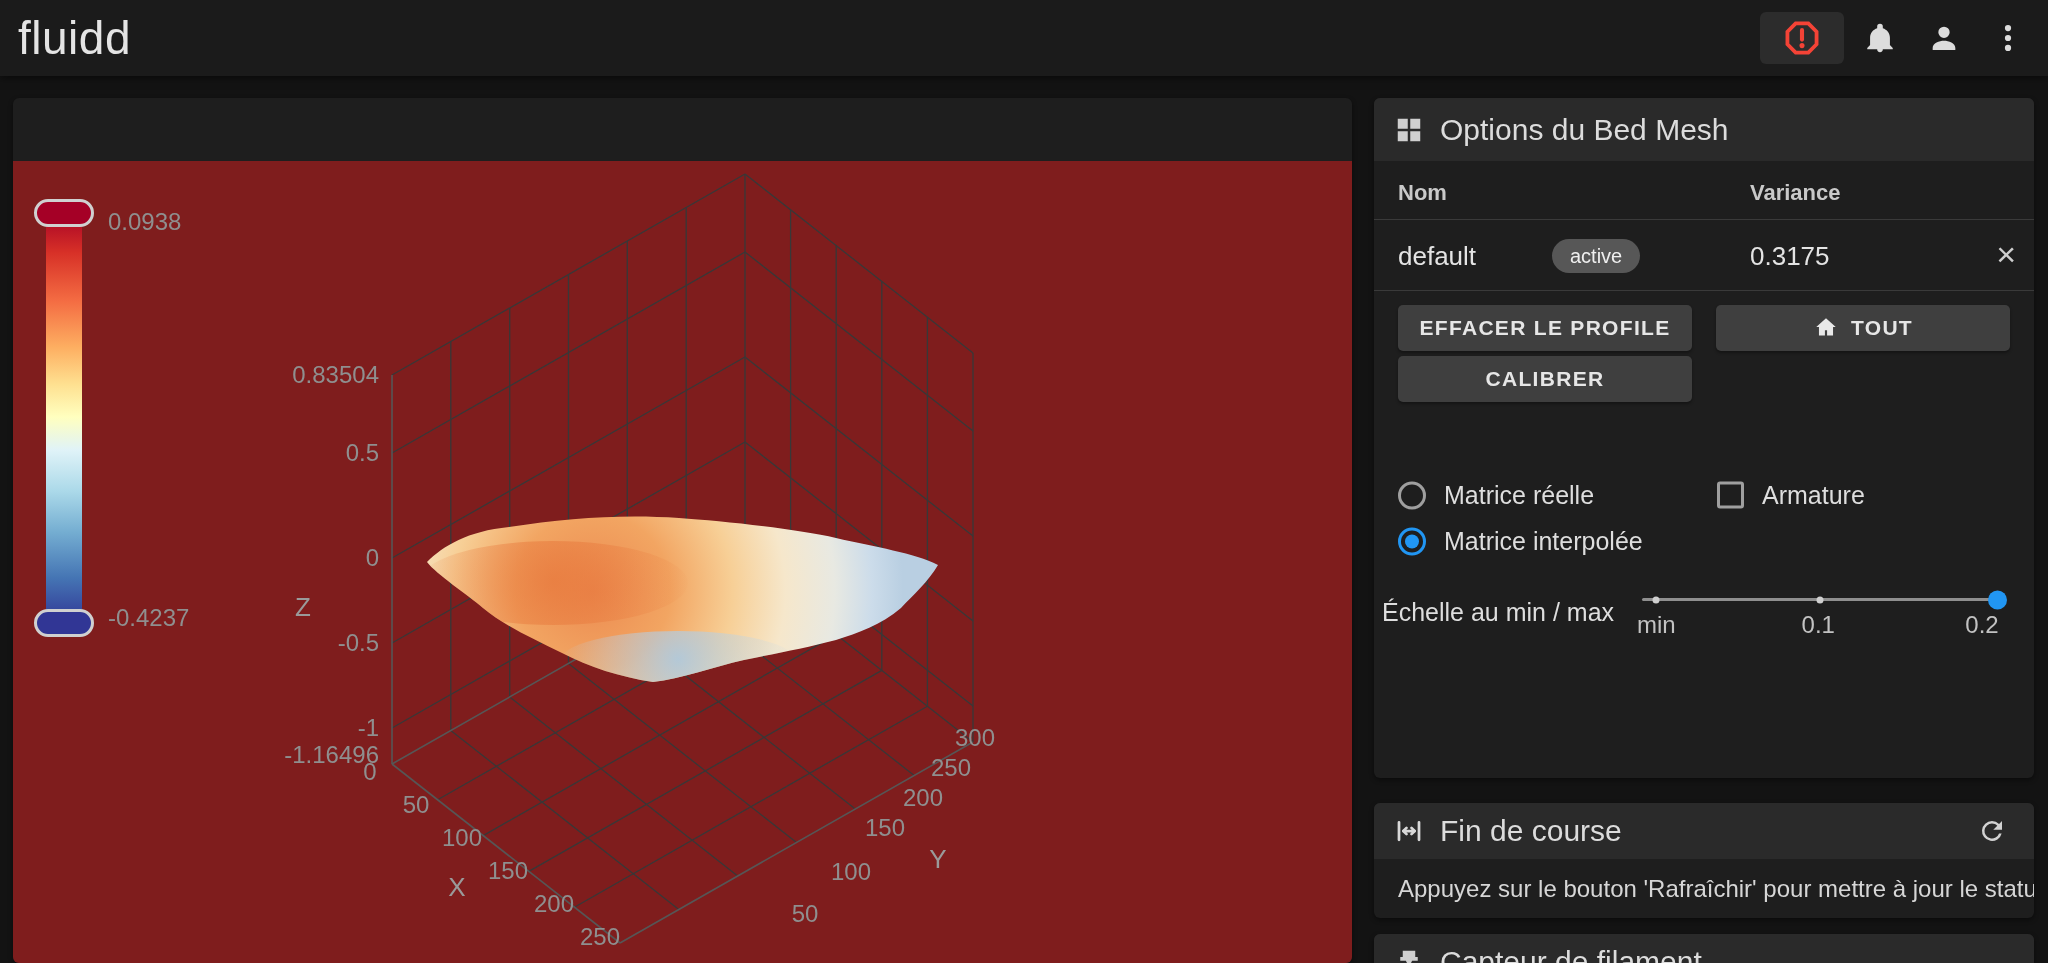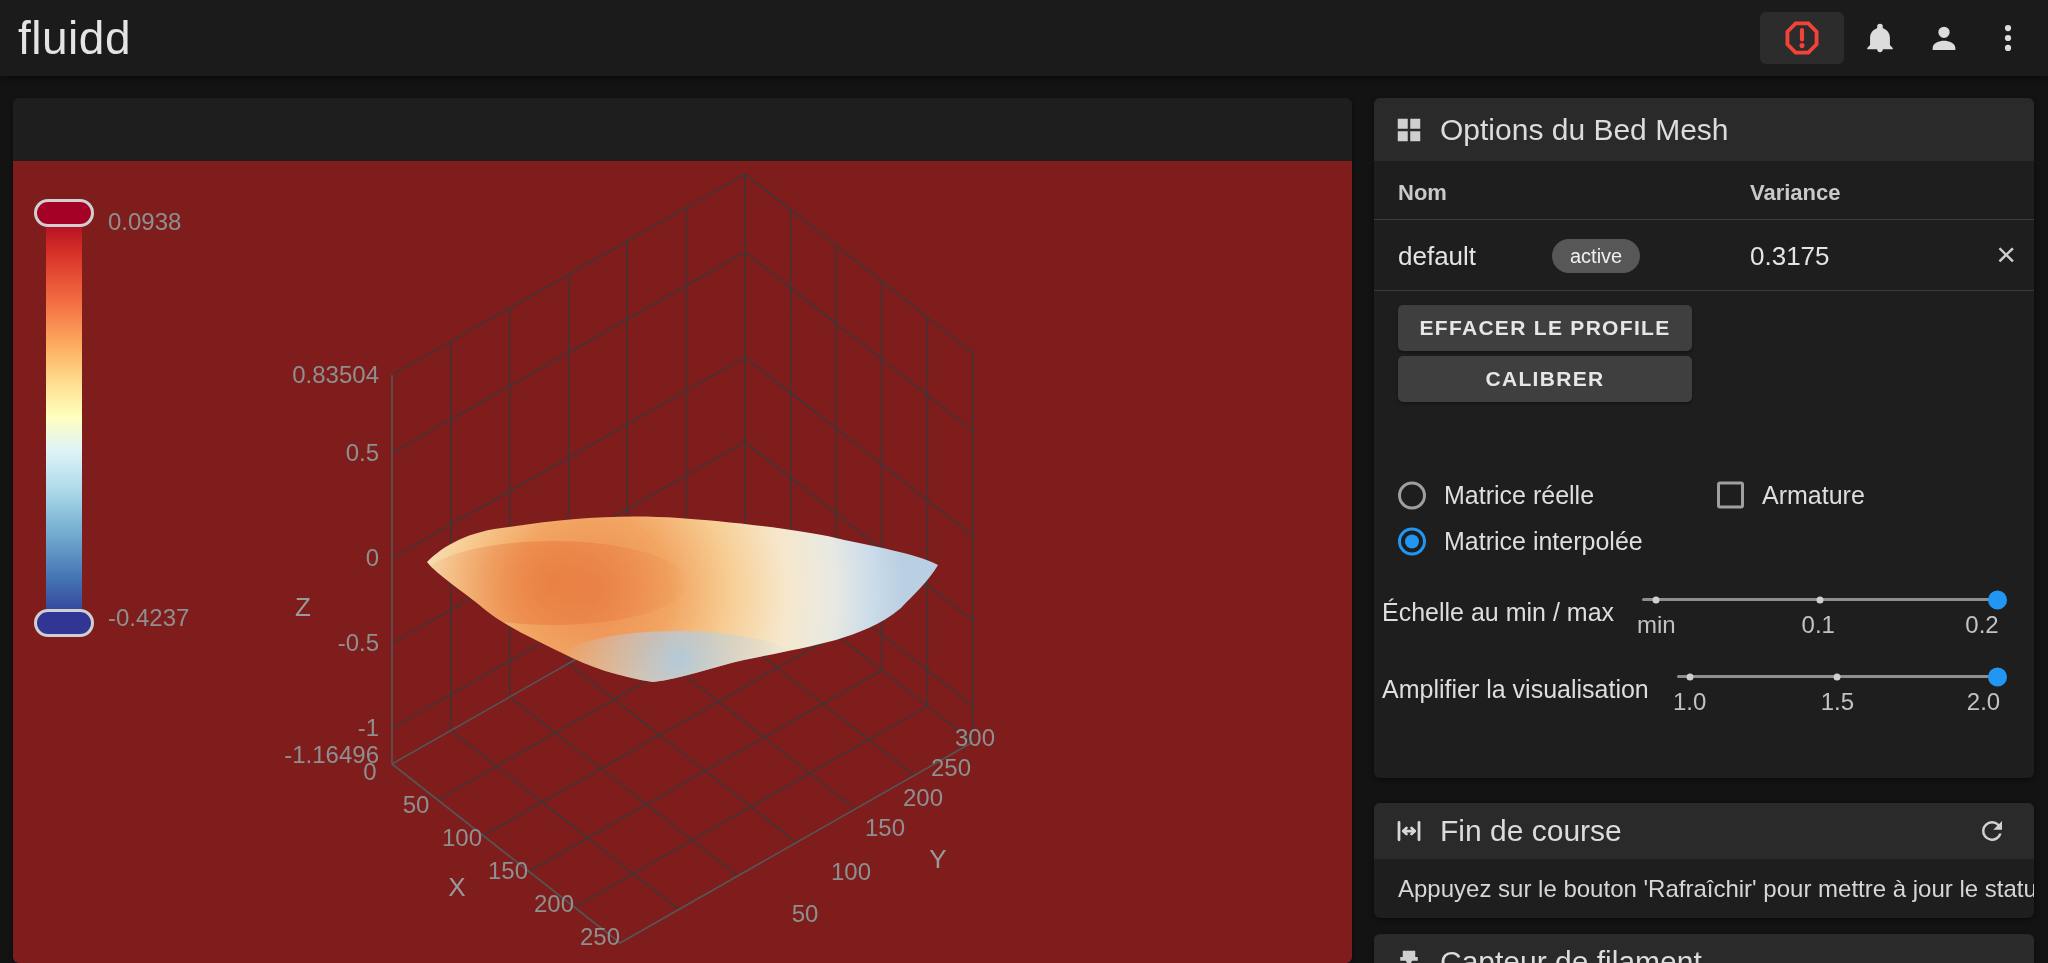--- a/index.html
+++ b/index.html
@@ -183,20 +183,26 @@
 
   <div>
     <span class="ct cellval" style="left:24px;top:158px;">default</span>
     <span class="chip" style="left:178px;top:158px;">active</span>
     <span class="ct cellval" style="left:376px;top:158px;">0.3175</span>
     <button class="xbtn" style="right:18px;top:156px;">×</button>
   </div>
   <div class="hr" style="top:192px;"></div>
 
   <button class="gbtn" style="left:24px;top:207px;width:294px;">EFFACER LE PROFILE</button>
+  <button class="gbtn" style="left:342px;top:207px;width:294px;">
+    <svg width="26" height="26" viewBox="0 0 24 24">
+      <path d="M12 3 3 11h2.5v8h5.5v-5h2v5h5.5v-8H21z" fill="#e8e8e8"></path>
+    </svg>
+    <span>TOUT</span>
+  </button>
   <button class="gbtn" style="left:24px;top:258px;width:294px;">CALIBRER</button>
 
   <div class="choice" style="left:24px;top:397px;">
     <span class="radio"></span>
     <span class="lbl">Matrice réelle</span>
   </div>
   <div class="choice" style="left:24px;top:443px;">
     <span class="radio on"></span>
     <span class="lbl">Matrice interpolée</span>
   </div>
@@ -210,31 +216,20 @@
     <span class="lbl">Échelle au min / max</span>
     <div class="strack">
       <span class="sdot" style="left:4%;"></span>
       <span class="sdot" style="left:50%;"></span>
       <span class="sthumb"></span>
       <span class="stick" style="left:4%;">min</span>
       <span class="stick" style="left:49.5%;">0.1</span>
       <span class="stick" style="left:95.5%;">0.2</span>
     </div>
   </div>
-  <div class="slider-row" style="top:577px;">
-    <span class="lbl">Amplifier la visualisation</span>
-    <div class="strack">
-      <span class="sdot" style="left:4%;"></span>
-      <span class="sdot" style="left:50%;"></span>
-      <span class="sthumb"></span>
-      <span class="stick" style="left:4%;">1.0</span>
-      <span class="stick" style="left:50%;">1.5</span>
-      <span class="stick" style="left:95.5%;">2.0</span>
-    </div>
-  </div>
 </section>
 
 <section class="card" style="left:1374px;top:803px;width:660px;height:115px;">
   <div class="card-header" style="height:56px;">
     <svg width="30" height="30" viewBox="0 0 24 24">
       <path d="M4 5v14M20 5v14M7.5 12h9" stroke="#d8d8d8" stroke-width="2.2" fill="none" stroke-linecap="round"></path>
       <path d="M10 9.5 7.5 12l2.5 2.5M14 9.5 16.5 12 14 14.5" stroke="#d8d8d8" stroke-width="2.2" fill="none" stroke-linecap="round" stroke-linejoin="round"></path>
     </svg>
     <span>Fin de course</span>
     <span class="spacer"></span>

